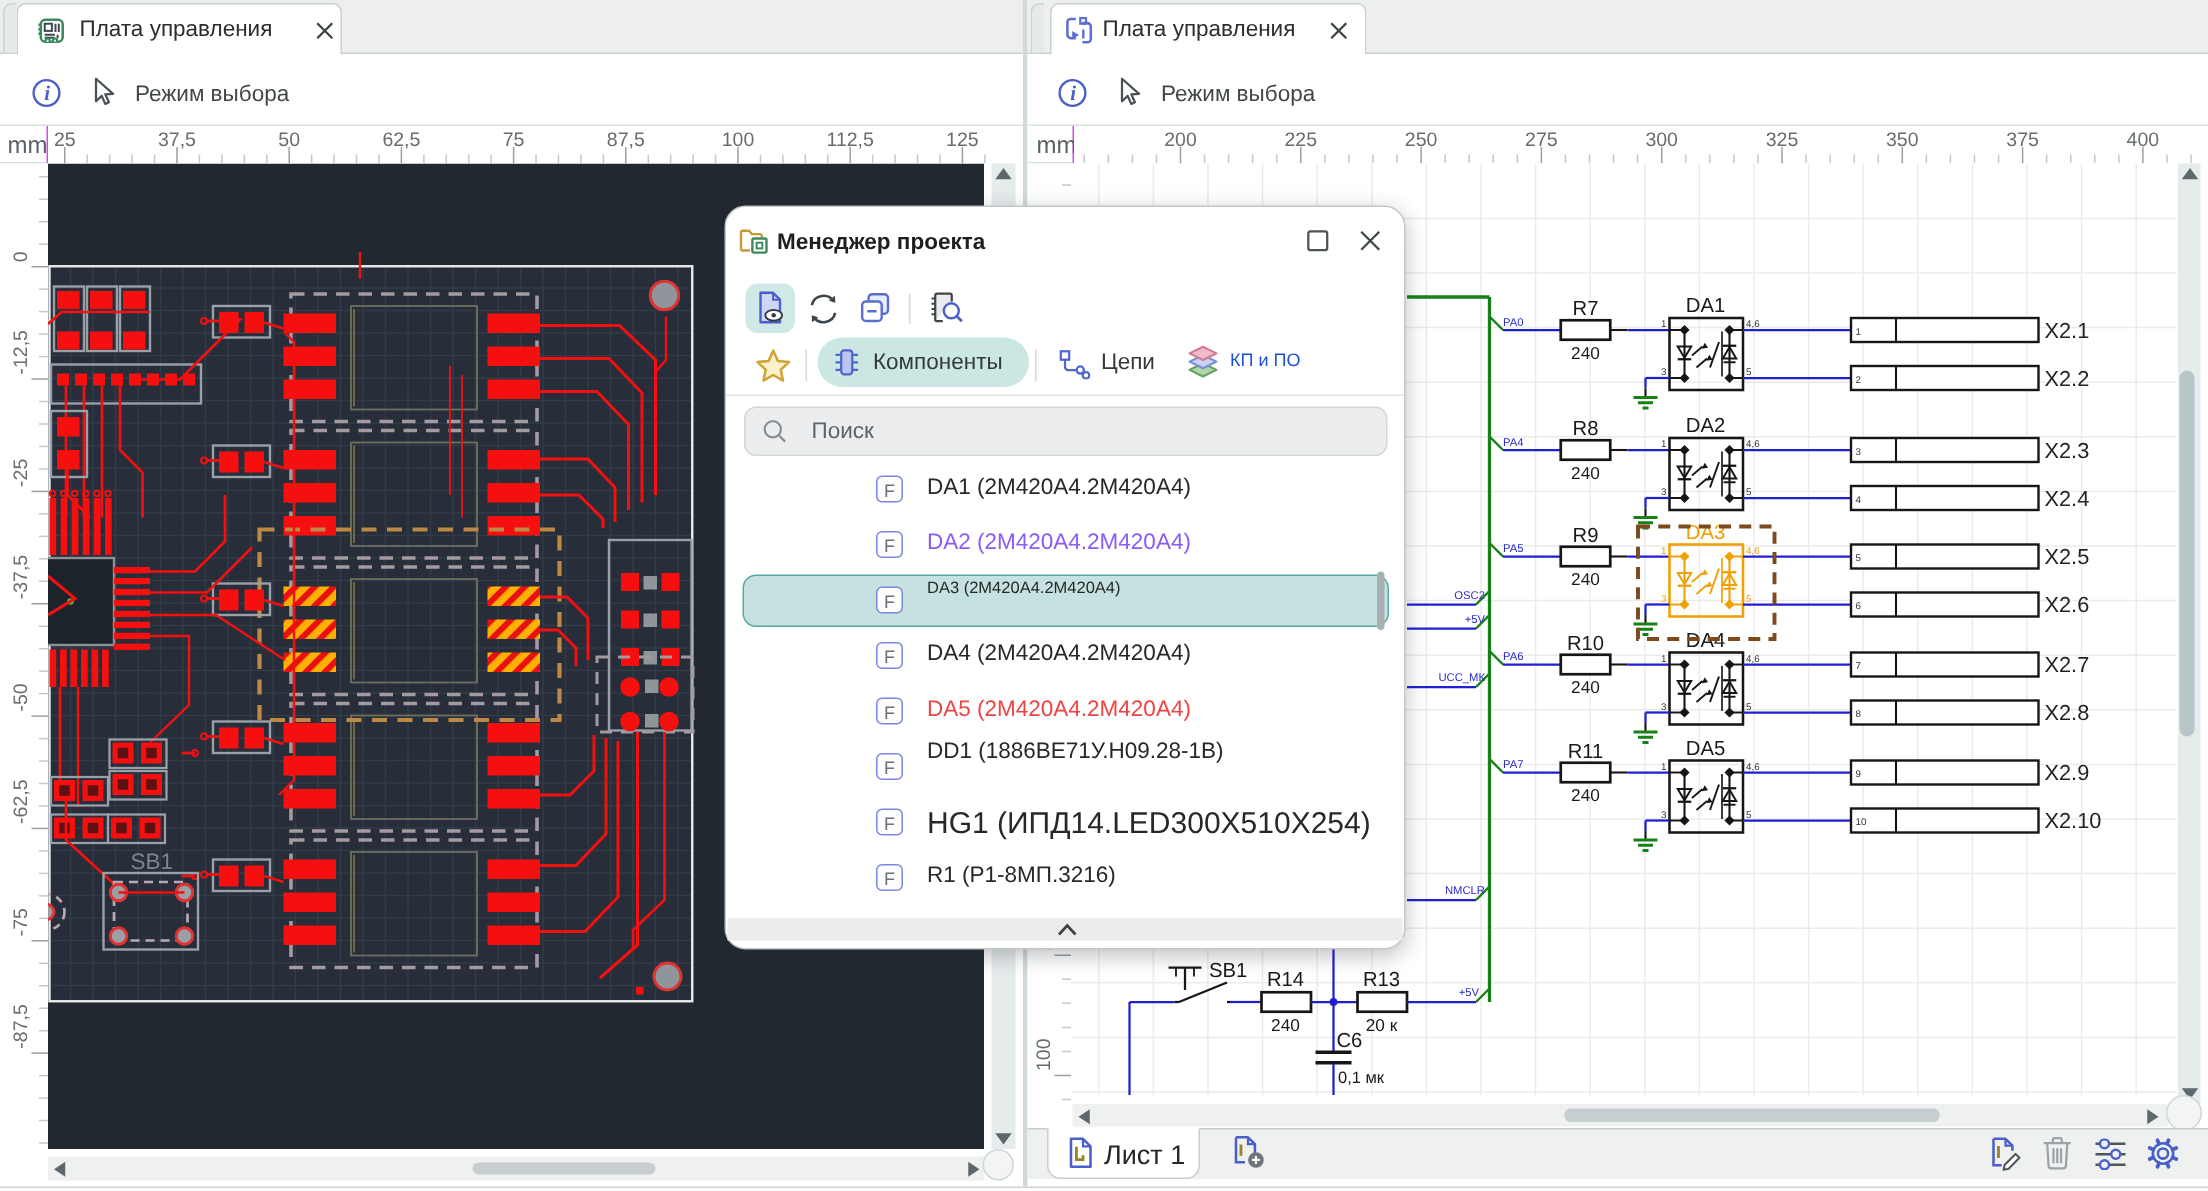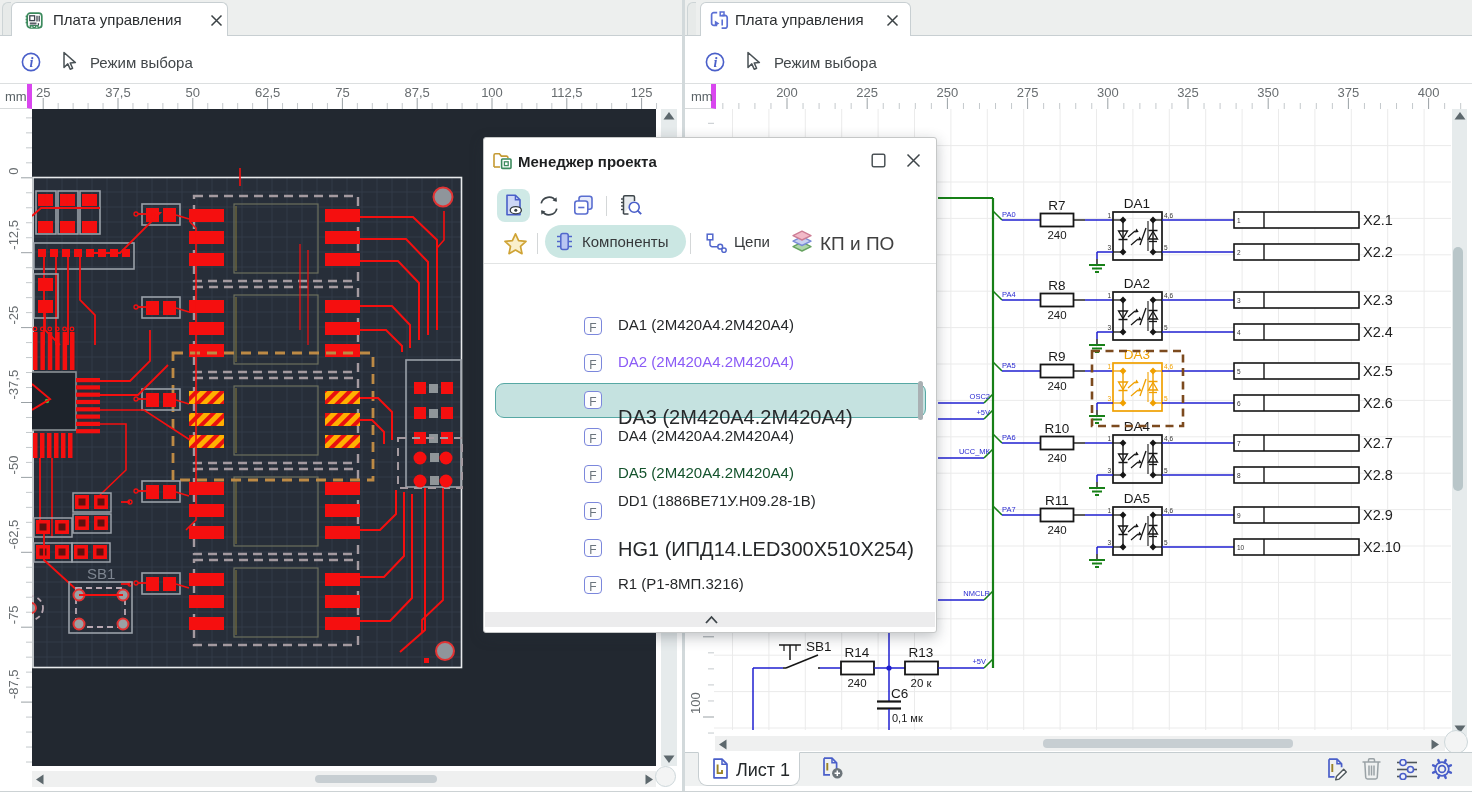--- a/index.html
+++ b/index.html
@@ -5,21 +5,21 @@
 *{margin:0;padding:0;box-sizing:border-box}
 html,body{width:1472px;height:794px;overflow:hidden;background:#fff;font-family:"Liberation Sans",sans-serif}
 .abs{position:absolute}
 #stage{position:relative;width:1472px;height:794px}
 .tabbar{position:absolute;top:0;height:36px;background:#edefee;border-bottom:1px solid #c8cfd2}
 .tab{position:absolute;top:2px;height:34px;background:#fff;border:1px solid #c8cfd2;border-bottom:none;border-radius:6px 6px 0 0;display:flex;align-items:center}
 .stub{position:absolute;top:2px;left:2px;width:9px;height:33px;background:#e7eae9;border:1px solid #cdd4d6;border-right:none;border-bottom:none;border-radius:6px 0 0 0}
 .tabtxt{font-size:15px;color:#2b2e30}
 .tbar{position:absolute;top:36px;height:48px;background:#fff;border-bottom:1px solid #dcdfe0}
 .tbtxt{position:absolute;top:54px;font-size:15px;color:#42474a}
-.rcorner{position:absolute;top:84px;width:32px;height:25px;background:#fff;border-right:5px solid #d946ef;border-bottom:1px solid #d7dadb;font-size:13px;color:#5a6266}
+.rcorner{position:absolute;top:84px;width:32px;height:25px;background:#fff;border-right:1px solid #d946ef;border-bottom:1px solid #d7dadb;font-size:16px;color:#5a6266}
 .sbv{position:absolute;background:#e6ebec}
 .sbh{position:absolute;background:#eff0f0}
 .thumb{position:absolute;background:#c7ced2;border-radius:4px}
 .cornbtn{position:absolute;background:#f3f4f4;border:1px solid #cdd7da;border-radius:50%}
 </style>
 </head>
 <body>
 <div id="stage">
 
 <div class="tabbar" style="left:0;width:682px"></div>
@@ -1018,21 +1018,21 @@
       <line x1="8.321215973444371" y1="17.467156727579006" x2="7.326239049295139" y2="19.869243512108355" stroke="#4a5fc9" stroke-width="2.5" stroke-linecap="round"></line>
       <line x1="4.532843272420993" y1="13.678784026555629" x2="2.130756487891647" y2="14.673760950704864" stroke="#4a5fc9" stroke-width="2.5" stroke-linecap="round"></line>
       <line x1="4.532843272420992" y1="8.321215973444373" x2="2.130756487891647" y2="7.32623904929514" stroke="#4a5fc9" stroke-width="2.5" stroke-linecap="round"></line>
       <line x1="8.321215973444367" y1="4.532843272420994" x2="7.326239049295133" y2="2.1307564878916505" stroke="#4a5fc9" stroke-width="2.5" stroke-linecap="round"></line>
       <line x1="13.678784026555629" y1="4.532843272420994" x2="14.673760950704864" y2="2.1307564878916487" stroke="#4a5fc9" stroke-width="2.5" stroke-linecap="round"></line>
       <line x1="17.467156727579006" y1="8.321215973444367" x2="19.869243512108348" y2="7.326239049295133" stroke="#4a5fc9" stroke-width="2.5" stroke-linecap="round"></line>
     </svg>
 
 <div class="abs" style="left:0;top:791px;width:1472px;height:1px;background:#ccd2d4"></div>
 
-<div class="abs" id="dlg" style="left:483px;top:137px;width:454px;height:496px;background:#fff;border:1px solid #c5c7c7;border-radius:3px;box-shadow:0 4px 14px rgba(40,50,60,.30)">
+<div class="abs" id="dlg" style="left:483px;top:137px;width:454px;height:496px;background:#fff;border:1px solid #c5c7c7;border-radius:14px;box-shadow:0 4px 14px rgba(40,50,60,.30)">
  <svg class="abs" style="left:8px;top:13px" width="21" height="20" viewBox="0 0 21 20">
   <path d="M2,16 V4.2 a1.4,1.4 0 0 1 1.4,-1.4 h4 l1.9,2.3 h5.2 a1.4,1.4 0 0 1 1.4,1.4 v0.8" fill="none" stroke="#c59a33" stroke-width="1.6"></path>
   <path d="M2,16 h6" fill="none" stroke="#c59a33" stroke-width="1.6"></path>
   <rect x="9.6" y="8" width="9.4" height="9.4" rx="1" fill="#fff" stroke="#3c8a5d" stroke-width="1.6"></rect>
   <rect x="12.4" y="10.8" width="3.8" height="3.8" fill="none" stroke="#3c8a5d" stroke-width="1.3"></rect>
  </svg>
  <span class="abs" style="left:34px;top:15px;font-size:15px;font-weight:bold;color:#1d1f20">Менеджер проекта</span>
  <svg class="abs" style="left:387px;top:15px" width="15" height="15" viewBox="0 0 15 15">
         <rect x="1.2" y="1.2" width="12.6" height="12.6" rx="1.5" fill="none" stroke="#4c5357" stroke-width="1.5"></rect>
       </svg>
@@ -1095,34 +1095,41 @@
   <path d="M4,6.8 V11.5 a2.2,2.2 0 0 0 2.2,2.2 h5.6" fill="none" stroke="#5166cc" stroke-width="1.5"></path>
   <circle cx="14.2" cy="13.7" r="2.4" fill="#fff" stroke="#5166cc" stroke-width="1.5"></circle>
   <circle cx="18" cy="17.2" r="2.2" fill="#fff" stroke="#5166cc" stroke-width="1.5"></circle>
  </svg>
  <span class="abs" style="left:250px;top:95px;font-size:15px;color:#36393b">Цепи</span>
  <svg class="abs" style="left:307px;top:92px" width="22" height="23" viewBox="0 0 22 23">
   <path d="M11,12.2 L20,16.6 L11,21 L2,16.6 Z" fill="#aed6a8" stroke="#67a361" stroke-width="1.4" stroke-linejoin="round"></path>
   <path d="M11,6.7 L20,11.1 L11,15.5 L2,11.1 Z" fill="#c9d2f0" stroke="#7b8cd8" stroke-width="1.4" stroke-linejoin="round"></path>
   <path d="M11,1.2 L20,5.6 L11,10 L2,5.6 Z" fill="#f2b9c8" stroke="#cd7d95" stroke-width="1.4" stroke-linejoin="round"></path>
  </svg>
- <span class="abs" style="left:336px;top:95px;font-size:19px;color:#404040">КП и ПО</span>
+ <span class="abs" style="left:336px;top:95px;font-size:12px;color:#1d4ed8">КП и ПО</span>
  <div class="abs" style="left:0;top:125px;width:452px;height:1px;background:#e2e4e4"></div>
+ <div class="abs" style="left:12px;top:133px;width:429px;height:33px;background:#ecedee;border:1px solid #d4d7d7;border-radius:8px">
+  <svg class="abs" style="left:11px;top:7px" width="18" height="18" viewBox="0 0 18 18">
+   <circle cx="7.2" cy="7.2" r="5.4" fill="none" stroke="#8a9094" stroke-width="1.5"></circle>
+   <line x1="11.2" y1="11.2" x2="15.4" y2="15.4" stroke="#8a9094" stroke-width="1.5"></line>
+  </svg>
+  <span class="abs" style="left:44px;top:7px;font-size:15px;color:#5a646a">Поиск</span>
+ </div>
  <div class="abs" style="left:11px;top:245px;width:431px;height:35px;background:#c5e2e0;border:1px solid #57a8a4;border-radius:9px"></div>
  <div id="dlist">
         <div class="abs" style="left:100px;top:179px;width:18px;height:18px;border:1.5px solid #7b87dc;border-radius:4px;background:#fdfdfe;text-align:center"><span style="font-size:12px;color:#6a737c;line-height:15px">F</span></div>
         <span class="abs" style="left:134px;top:178px;font-size:15px;color:#26282a">DA1 (2М420А4.2М420А4)</span>
         <div class="abs" style="left:100px;top:216px;width:18px;height:18px;border:1.5px solid #7b87dc;border-radius:4px;background:#fdfdfe;text-align:center"><span style="font-size:12px;color:#6a737c;line-height:15px">F</span></div>
         <span class="abs" style="left:134px;top:215px;font-size:15px;color:#8b5cf6">DA2 (2М420А4.2М420А4)</span>
         <div class="abs" style="left:100px;top:253px;width:18px;height:18px;border:1.5px solid #7b87dc;border-radius:4px;background:#fdfdfe;text-align:center"><span style="font-size:12px;color:#6a737c;line-height:15px">F</span></div>
-        <span class="abs" style="left:134px;top:268px;font-size:20px;color:#26282a">DA3 (2М420А4.2М420А4)</span>
+        <span class="abs" style="left:134px;top:248px;font-size:11px;color:#26282a">DA3 (2М420А4.2М420А4)</span>
         <div class="abs" style="left:100px;top:290px;width:18px;height:18px;border:1.5px solid #7b87dc;border-radius:4px;background:#fdfdfe;text-align:center"><span style="font-size:12px;color:#6a737c;line-height:15px">F</span></div>
         <span class="abs" style="left:134px;top:289px;font-size:15px;color:#26282a">DA4 (2М420А4.2М420А4)</span>
         <div class="abs" style="left:100px;top:327px;width:18px;height:18px;border:1.5px solid #7b87dc;border-radius:4px;background:#fdfdfe;text-align:center"><span style="font-size:12px;color:#6a737c;line-height:15px">F</span></div>
-        <span class="abs" style="left:134px;top:326px;font-size:15px;color:#14532d">DA5 (2М420А4.2М420А4)</span>
+        <span class="abs" style="left:134px;top:326px;font-size:15px;color:#ef4444">DA5 (2М420А4.2М420А4)</span>
         <div class="abs" style="left:100px;top:364px;width:18px;height:18px;border:1.5px solid #7b87dc;border-radius:4px;background:#fdfdfe;text-align:center"><span style="font-size:12px;color:#6a737c;line-height:15px">F</span></div>
         <span class="abs" style="left:134px;top:354px;font-size:15px;color:#26282a">DD1 (1886ВЕ71У.Н09.28-1В)</span>
         <div class="abs" style="left:100px;top:401px;width:18px;height:18px;border:1.5px solid #7b87dc;border-radius:4px;background:#fdfdfe;text-align:center"><span style="font-size:12px;color:#6a737c;line-height:15px">F</span></div>
         <span class="abs" style="left:134px;top:400px;font-size:20px;color:#26282a">HG1 (ИПД14.LED300X510X254)</span>
         <div class="abs" style="left:100px;top:438px;width:18px;height:18px;border:1.5px solid #7b87dc;border-radius:4px;background:#fdfdfe;text-align:center"><span style="font-size:12px;color:#6a737c;line-height:15px">F</span></div>
         <span class="abs" style="left:134px;top:437px;font-size:15px;color:#26282a">R1 (Р1-8МП.3216)</span>
       </div>
  <div class="abs" style="left:434px;top:243px;width:5px;height:39px;background:#a9b0b3;border-radius:3px"></div>
  <div class="abs" style="left:1px;top:474px;width:450px;height:15px;background:#ececed">
   <svg class="abs" style="left:219px;top:3px" width="15" height="10" viewBox="0 0 15 10">

